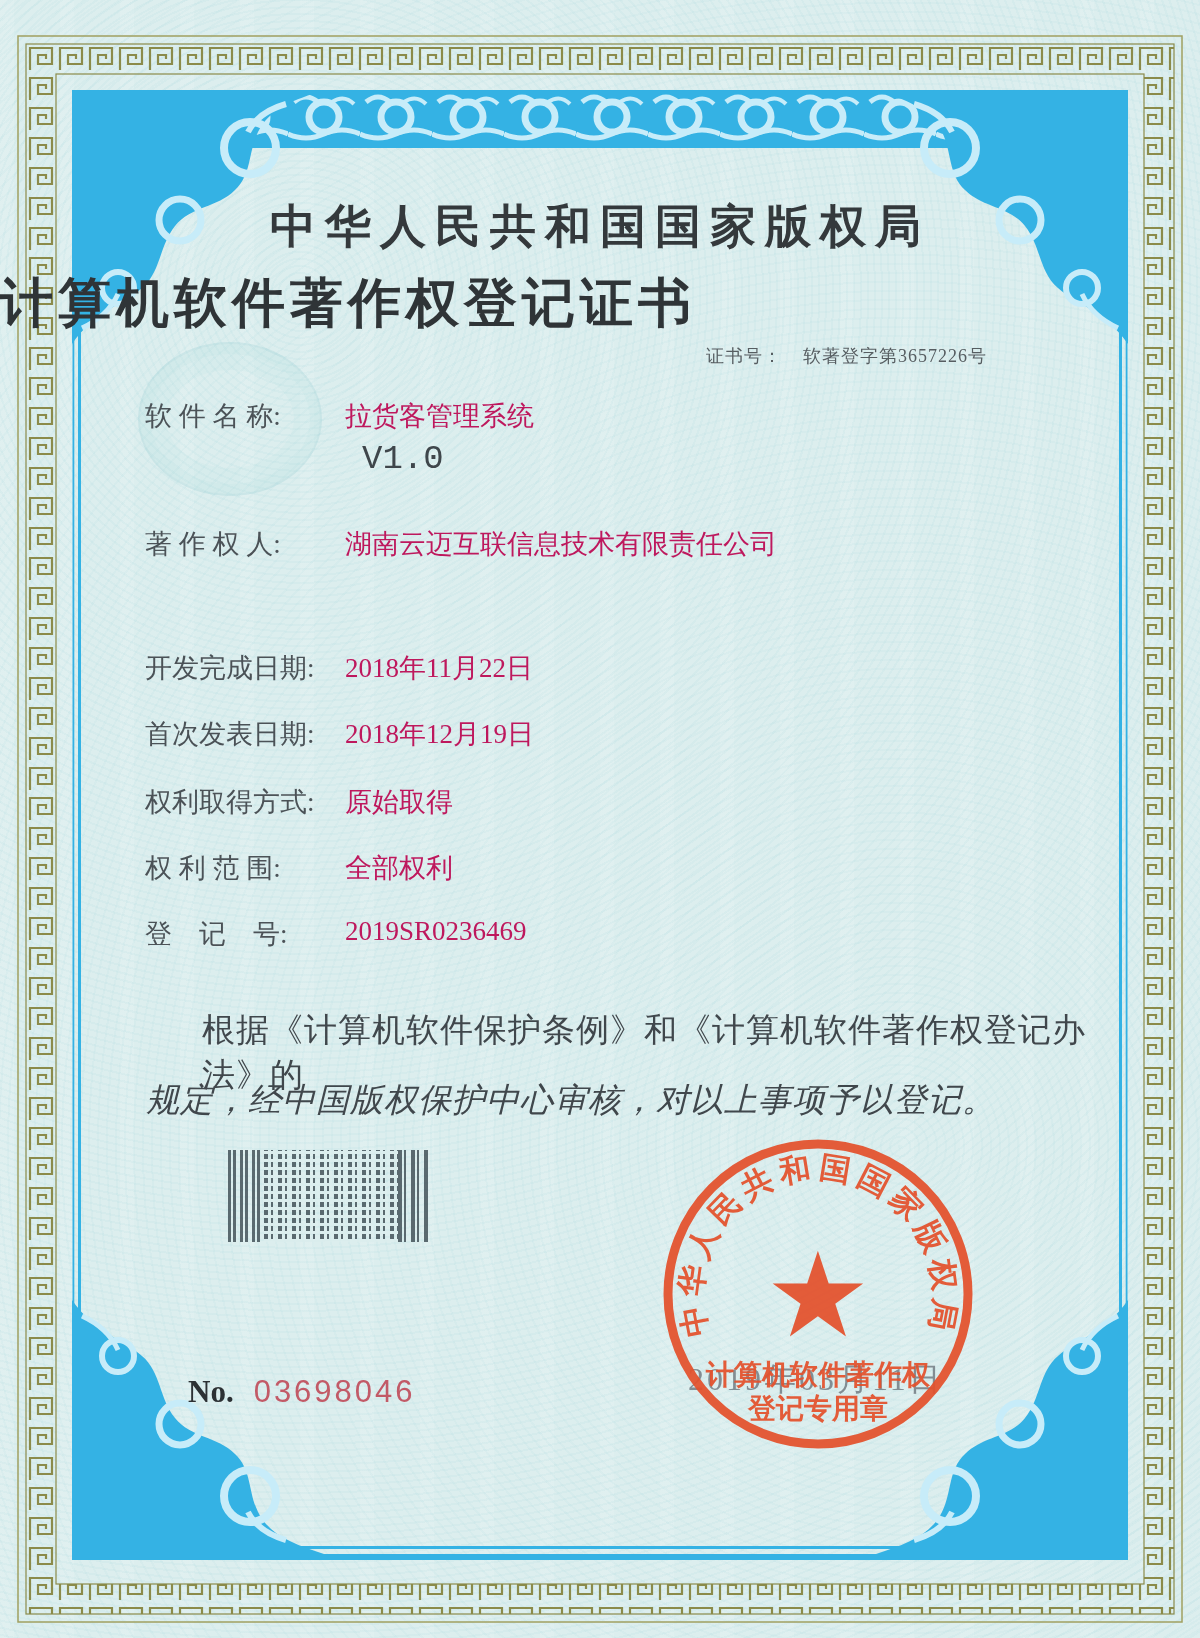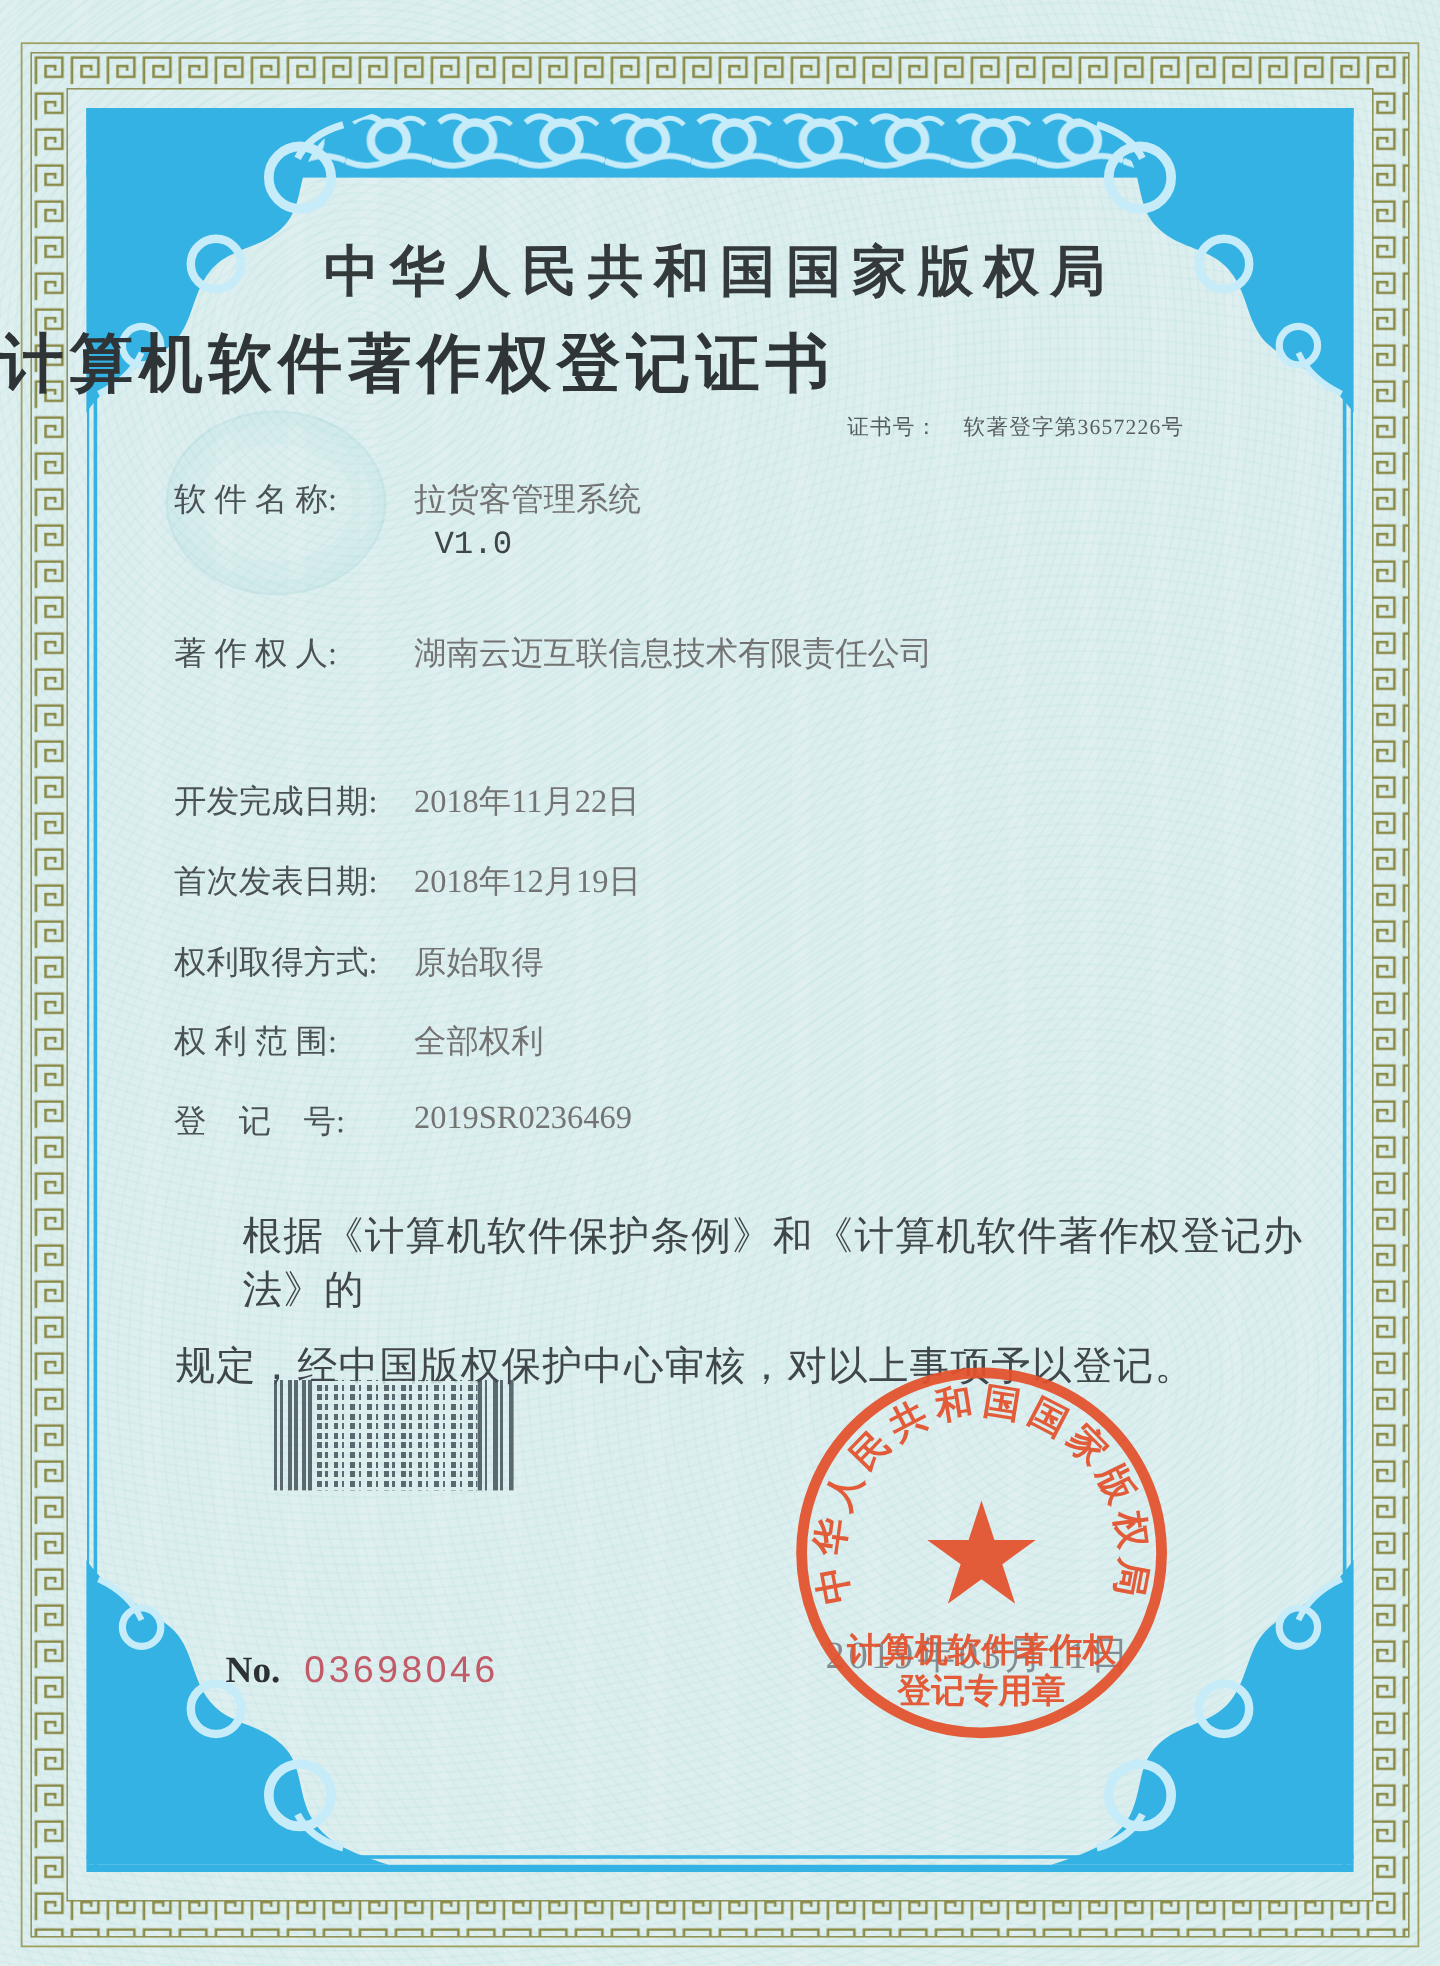--- a/index.html
+++ b/index.html
@@ -32,22 +32,22 @@
     display:flex;gap:21px;
   }
   .watermark{
     position:absolute;left:138px;top:342px;width:180px;height:150px;border-radius:50%;
     border:2px solid rgba(140,200,206,.30);
     box-shadow:inset 0 0 0 10px rgba(160,210,215,.12), inset 0 0 0 26px rgba(150,205,210,.10);
     opacity:.8;
   }
   .field-row{position:absolute;left:145px;font-size:27px;color:#474e53;white-space:nowrap;}
   .field-label{display:inline-block;color:#4b5257;}
-  .field-value{position:absolute;left:200px;color:#737373;white-space:nowrap;}
-  .version-line{position:absolute;left:362px;top:440px;font-size:27px;color:#3f464b;
+  .field-value{position:absolute;left:200px;color:#be185d;white-space:nowrap;}
+  .version-line{position:absolute;left:362px;top:440px;font-size:34px;color:#3f464b;
     font-family:"Liberation Mono","DejaVu Sans Mono",monospace;}
   .statement{position:absolute;left:146px;width:920px;font-size:33px;color:#40474c;letter-spacing:1px;}
   .indent{padding-left:56px;}
 
   .barcode{
     position:absolute;left:228px;top:1150px;width:200px;height:92px;display:flex;opacity:.82;
   }
   .barcode .b-left{width:36px;height:100%;
     background:repeating-linear-gradient(90deg,#3e4d54 0 3px,transparent 3px 5px,#3e4d54 5px 8px,transparent 8px 12px);}
   .barcode .b-mid{flex:1;height:100%;
@@ -157,21 +157,21 @@
     <span class="field-label">权 利 范 围:</span>
     <span class="field-value">全部权利</span>
   </div>
 
   <div class="field-row" style="top:916px">
     <span class="field-label">登　记　号:</span>
     <span class="field-value">2019SR0236469</span>
   </div>
 
   <div class="statement indent" style="top:1008px;position:absolute;">根据《计算机软件保护条例》和《计算机软件著作权登记办法》的</div>
-  <div class="statement" style="top:1116px;position:absolute;">规定，经中国版权保护中心审核，对以上事项予以登记。</div>
+  <div class="statement" style="top:1078px;position:absolute;font-style:italic;">规定，经中国版权保护中心审核，对以上事项予以登记。</div>
 
   <div class="barcode">
     <div class="b-left"></div>
     <div class="b-mid"></div>
     <div class="b-right"></div>
   </div>
 
   <div class="seal-date">2019年03月11日</div>
 
   <svg class="seal-svg" width="340" height="340" viewBox="0 0 340 340">

